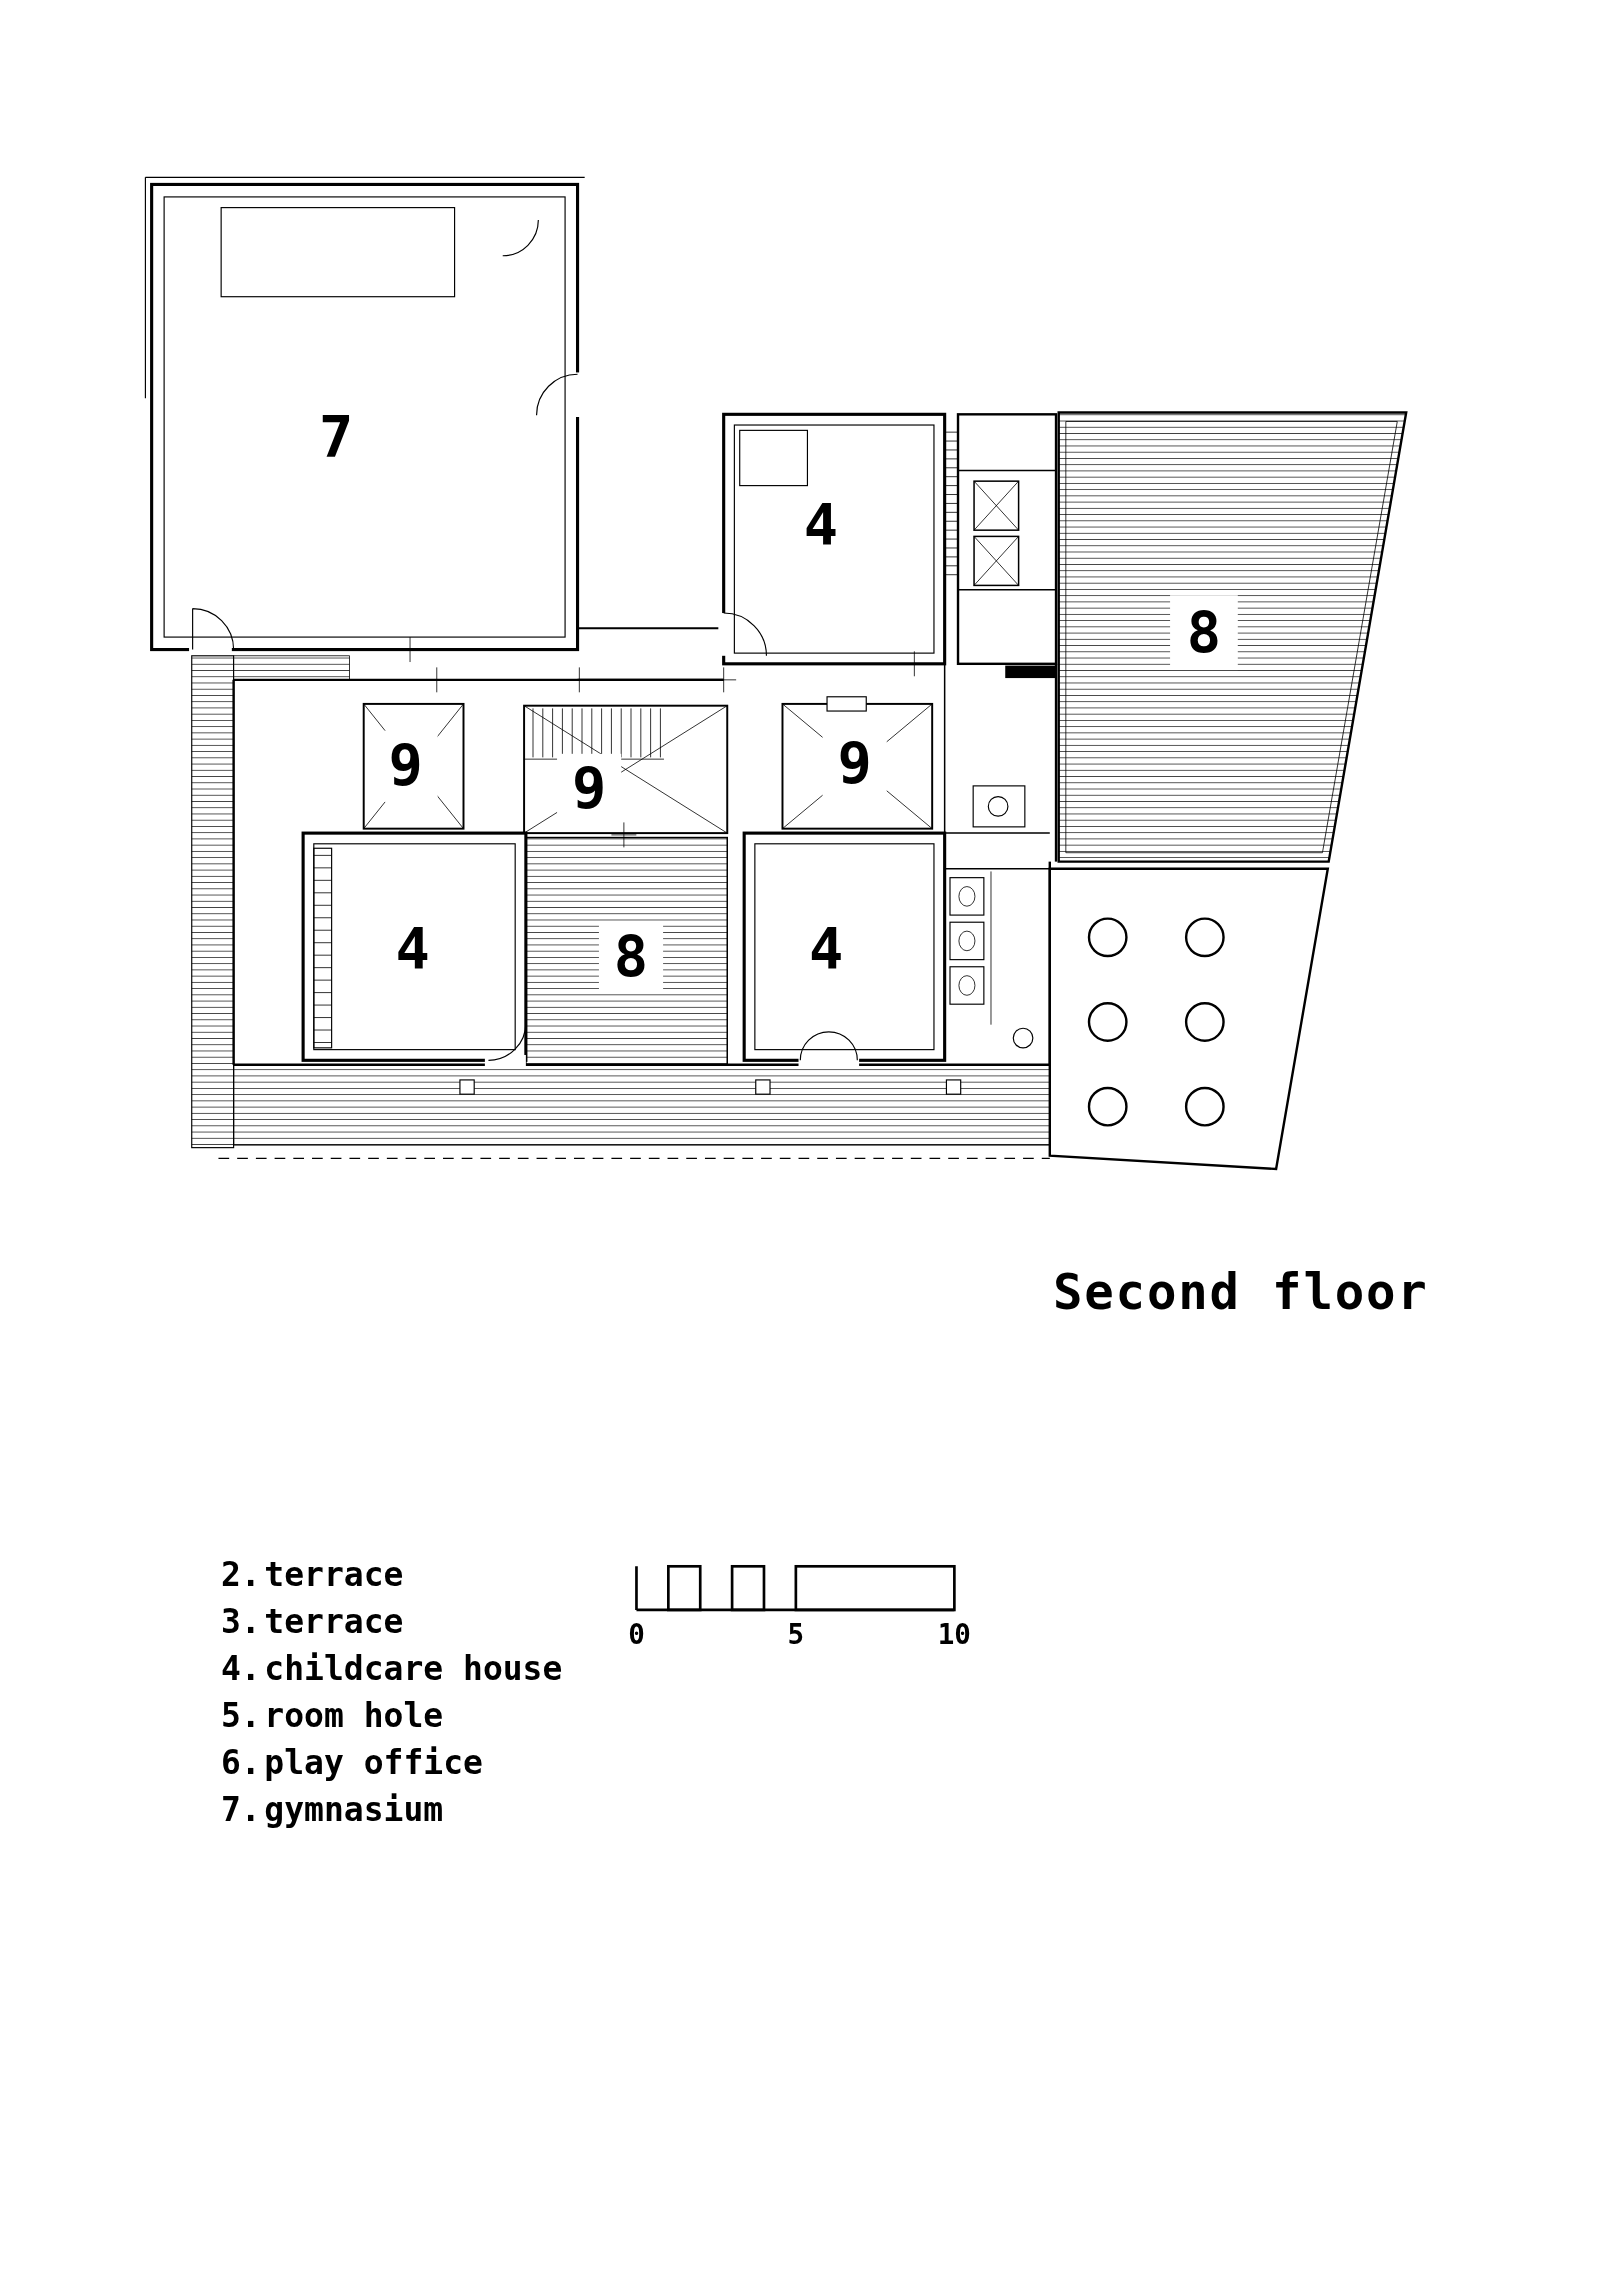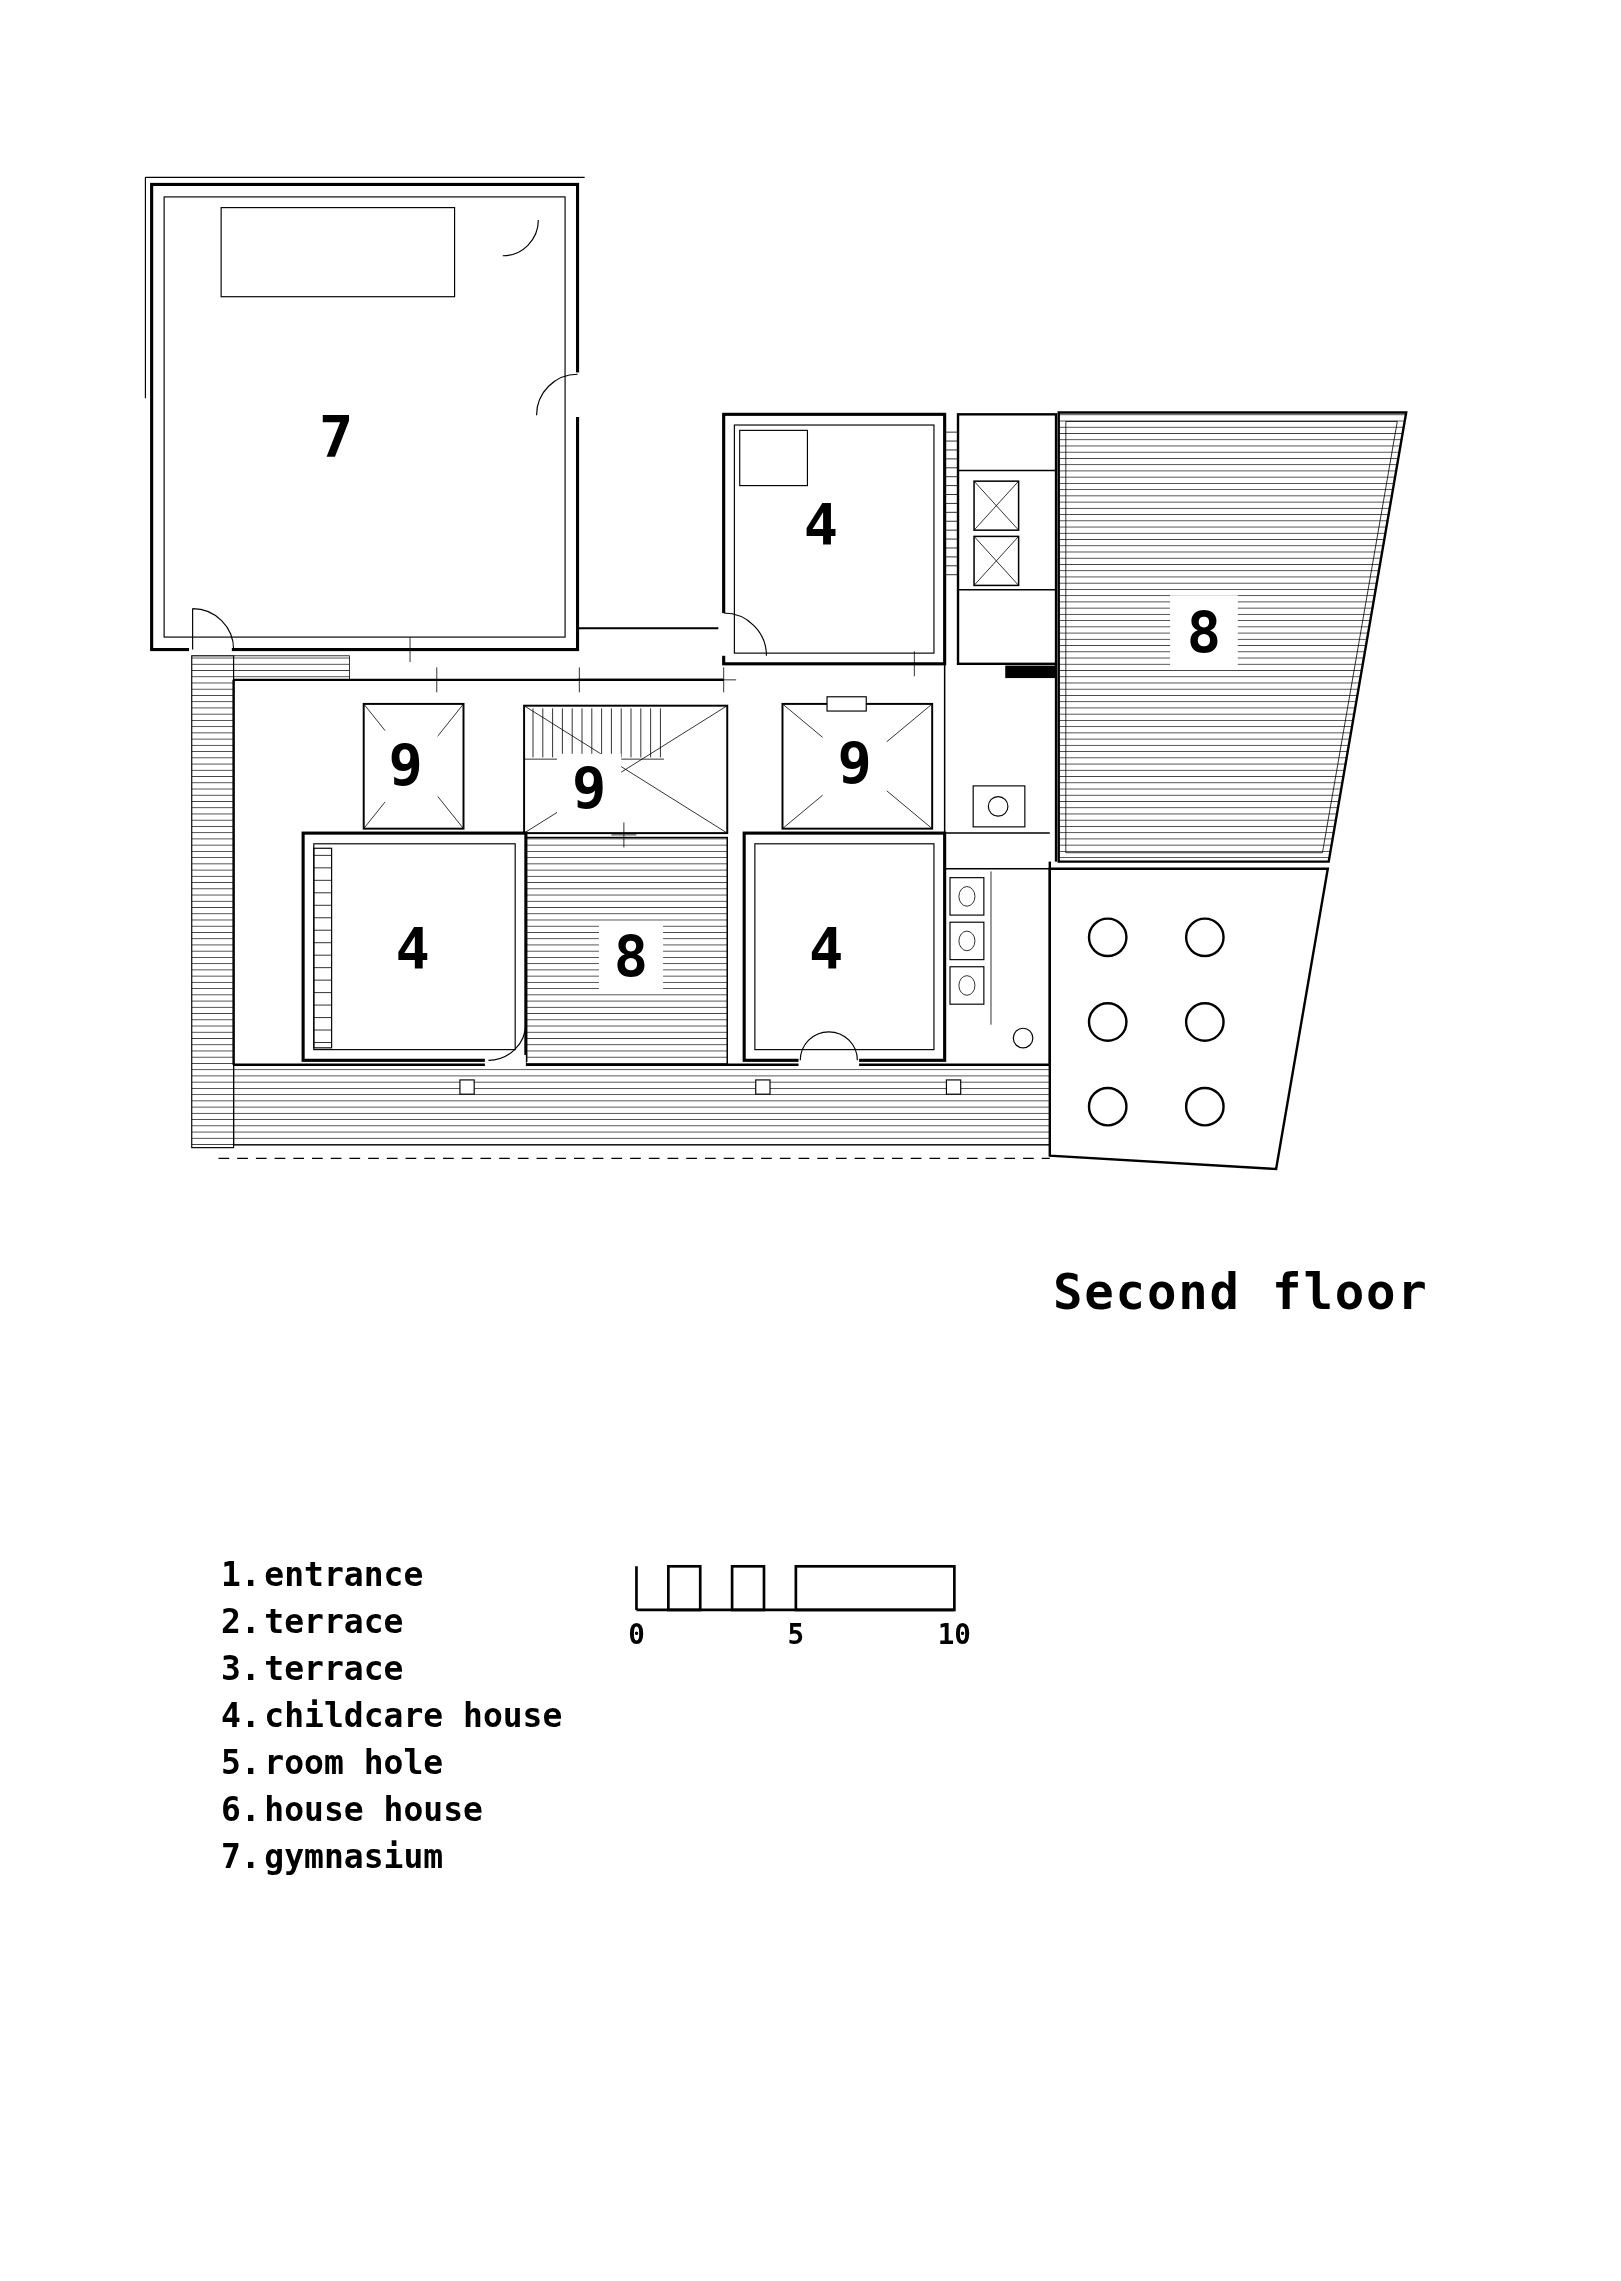--- a/index.html
+++ b/index.html
@@ -175,26 +175,25 @@
       <text class="roomnum" x="463" y="1087">4</text>
       <rect x="672" y="1035" width="72" height="80" class="pad"></rect>
       <text class="roomnum" x="708" y="1097">8</text>
       <text class="roomnum" x="927" y="1088">4</text>
     </g>
   </svg>
 
   <div class="floor-title">Second floor</div>
 
   <div class="legend">
-    <div class="legend-row"><span class="num">1.</span><span>entrance</span></div>
     <div class="legend-row"><span class="num">2.</span><span>terrace</span></div>
     <div class="legend-row"><span class="num">3.</span><span>terrace</span></div>
     <div class="legend-row"><span class="num">4.</span><span>childcare house</span></div>
     <div class="legend-row"><span class="num">5.</span><span>room hole</span></div>
-    <div class="legend-row"><span class="num">6.</span><span>house house</span></div>
+    <div class="legend-row"><span class="num">6.</span><span>play office</span></div>
     <div class="legend-row"><span class="num">7.</span><span>gymnasium</span></div>
   </div>
 
   <svg class="scalebar" width="374" height="107" viewBox="0 0 420 120">
     <path d="M14,65 H371 M14,65 V16" fill="none" stroke="#000" stroke-width="3"></path>
     <rect x="49.8" y="16" width="35.8" height="49" fill="none" stroke="#000" stroke-width="3"></rect>
     <rect x="121.4" y="16" width="35.8" height="49" fill="none" stroke="#000" stroke-width="3"></rect>
     <rect x="193" y="16" width="178" height="49" fill="none" stroke="#000" stroke-width="3"></rect>
     <text class="scaletext" x="14" y="103">0</text>
     <text class="scaletext" x="193" y="103">5</text>

